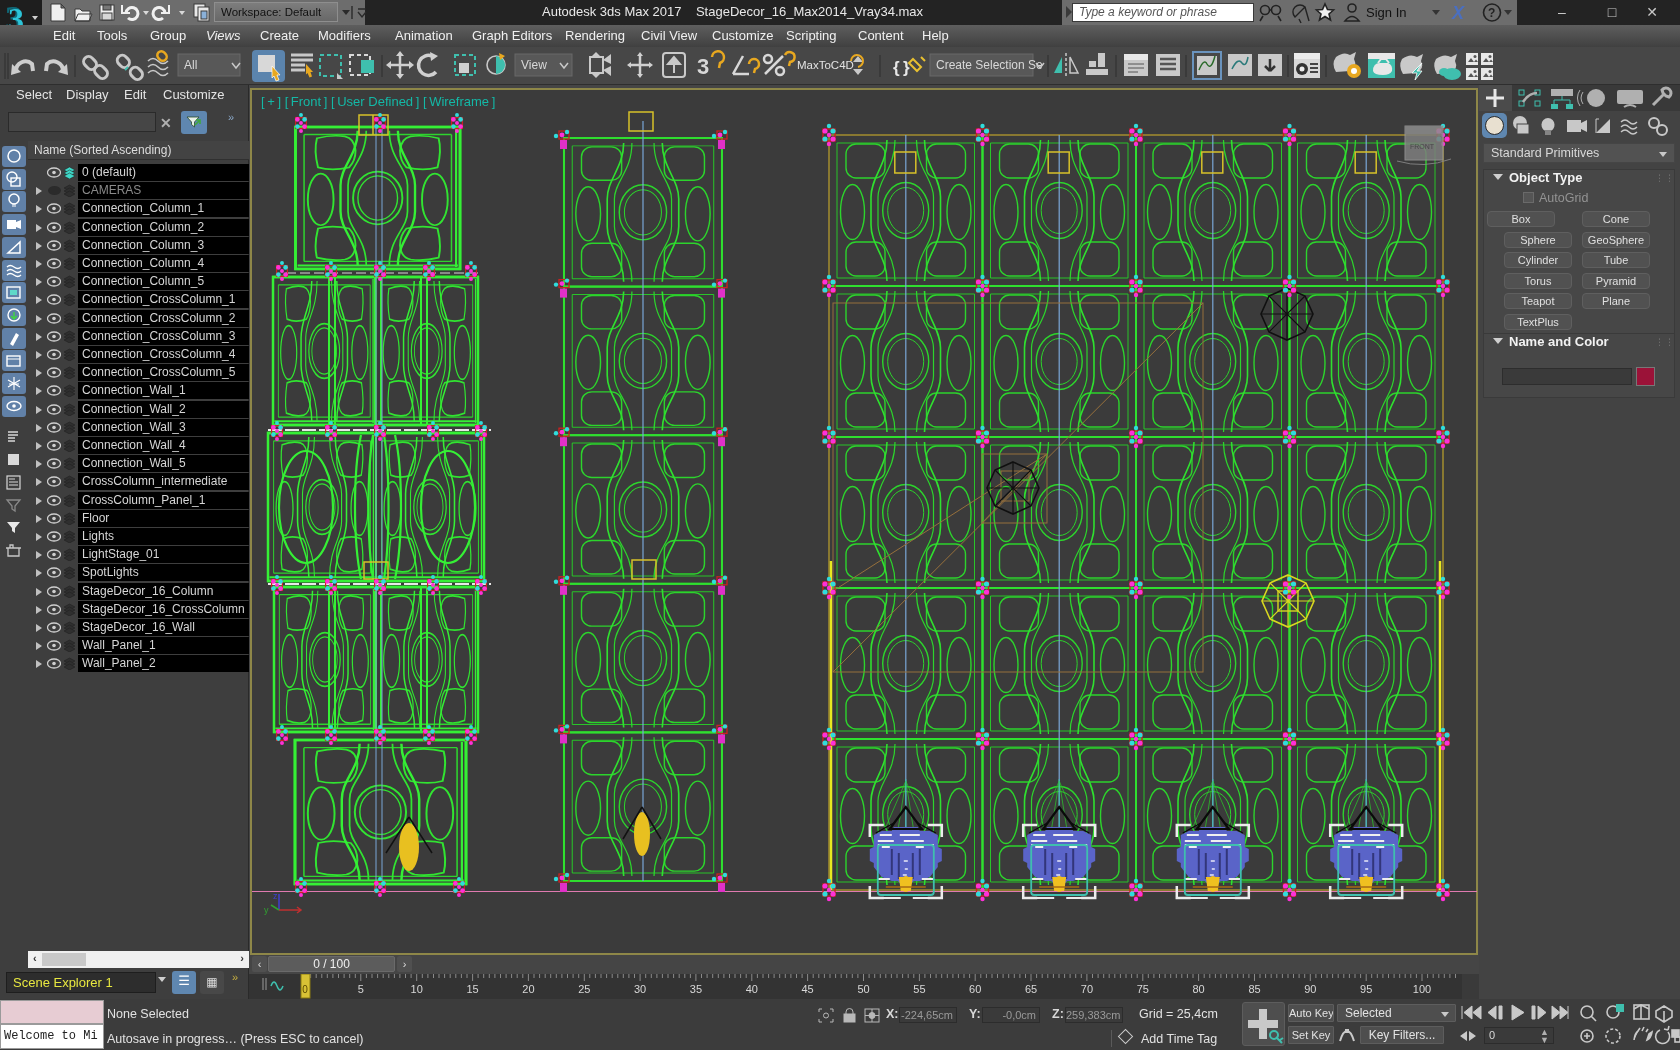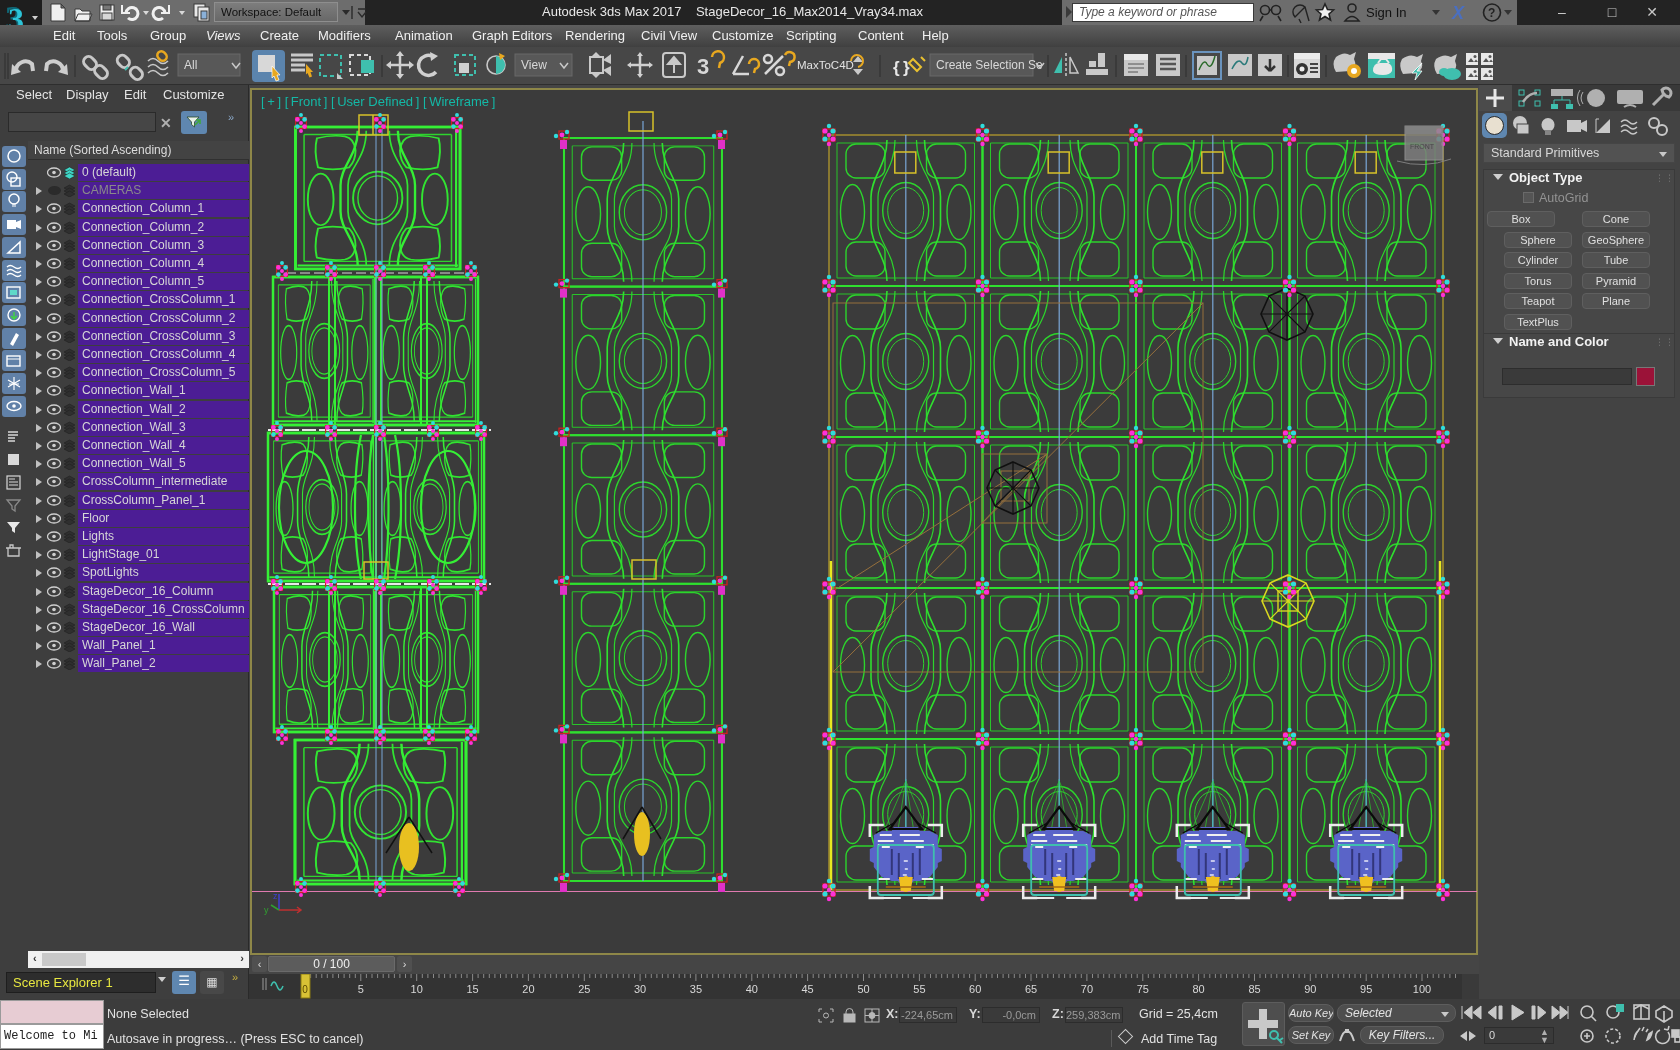--- a/index.html
+++ b/index.html
@@ -27,21 +27,21 @@
 
 #toolbar { left:0; top:47px; width:1680px; height:38px; background:#474747; border-bottom:1px solid #2e2e2e; }
 
 
 #leftpanel { left:0; top:85px; width:249px; height:914px; background:#3e3e3e; border-right:1px solid #2a2a2a; }
 #sepmenu { left:0; top:2px; width:249px; height:22px; color:#e4e4e4; font-size:13px; }
 #sepsearch { left:8px; top:27px; width:148px; height:20px; background:#464646; border:1px solid #2a2a2a; }
 #namehdr { left:28px; top:56px; width:221px; height:19px; background:#434343; border-bottom:1px solid #303030;
   color:#dcdcdc; font-size:12px; line-height:19px; padding-left:6px; }
 .serow { position:absolute; left:28px; width:221px; height:18px; font-size:12px; color:#d6d6d6; }
-.serow .nm { position:absolute; left:50px; top:0; width:171px; height:17px; background:#4c1d95; line-height:17px; padding-left:4px; }
+.serow .nm { position:absolute; left:50px; top:0; width:171px; height:17px; background:#000000; line-height:17px; padding-left:4px; }
 .tri { position:absolute; left:8px; top:5px; width:0; height:0; border-left:6px solid #c0c0c0;
   border-top:4px solid transparent; border-bottom:4px solid transparent; }
 #lstrip { left:0; top:56px; width:28px; height:858px; background:#3e3e3e; }
 .lico { position:absolute; left:2px; width:24px; height:21px; border-radius:3px; }
 .lico.on { background:#6181a8; }
 
 
 #vpframe { left:249px; top:85px; width:1230px; height:914px; background:#454545; }
 #viewport { position:absolute; left:1px; top:3px; width:1228px; height:867px; background:#3b3b3b;
   border:2px solid #8e8748; }
@@ -53,22 +53,22 @@
 
 
 #rightpanel { left:1479px; top:85px; width:201px; height:914px; background:#434343; }
 .rbtn { position:absolute; width:68px; height:16px; background:#515151; border:1px solid #5f5f5f;
   border-radius:4px; color:#e0e0e0; font-size:11px; text-align:center; line-height:14px; }
 
 
 #statusbar { left:0; top:999px; width:1680px; height:51px; background:#3c3c3c; color:#d8d8d8; font-size:12px; }
 .sfield { position:absolute; height:16px; background:#3a3a3a; border:1px solid #2c2c2c; color:#9a9a9a;
   font-size:11px; text-align:right; padding:1px 3px 0 0; }
-.sbtn { position:absolute; background:#4e4e4e; border:1px solid #5d5d5d; border-radius:8px; color:#e2e2e2;
-  font-size:12px; text-align:center; white-space:nowrap; overflow:hidden;font-style:italic; }
+.sbtn { position:absolute; background:#4e4e4e; border:1px solid #5d5d5d; border-radius:1px; color:#e2e2e2;
+  font-size:12px; text-align:center; white-space:nowrap; overflow:hidden; }
 </style>
 </head>
 <body>
 <div id="root">
   <div class="abs" id="titlebar"></div>
   <div class="abs" id="qat"></div>
   <div class="abs" id="searchstrip"></div>
   <div class="abs" id="titletext">Autodesk 3ds Max 2017&nbsp;&nbsp;&nbsp;&nbsp;StageDecor_16_Max2014_Vray34.max</div>
   <div class="abs" id="wsbox">Workspace: Default</div>
   <div class="abs" id="searchbox">Type a keyword or phrase</div>

